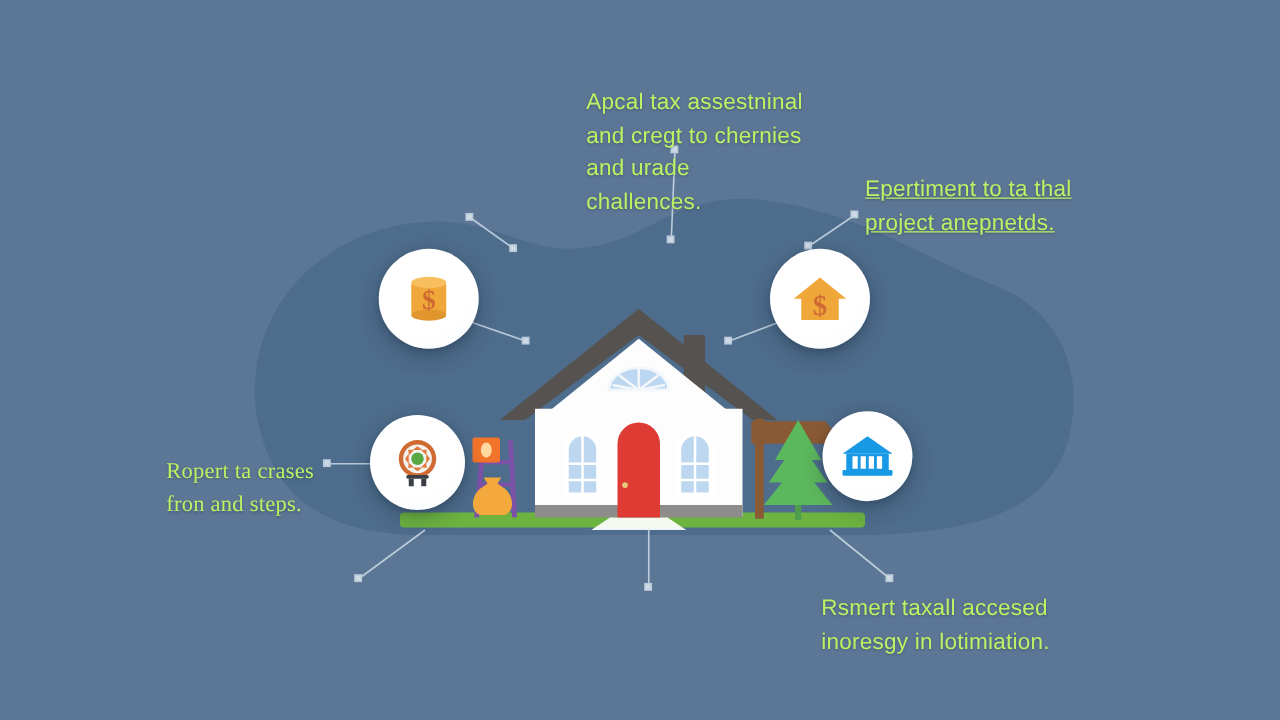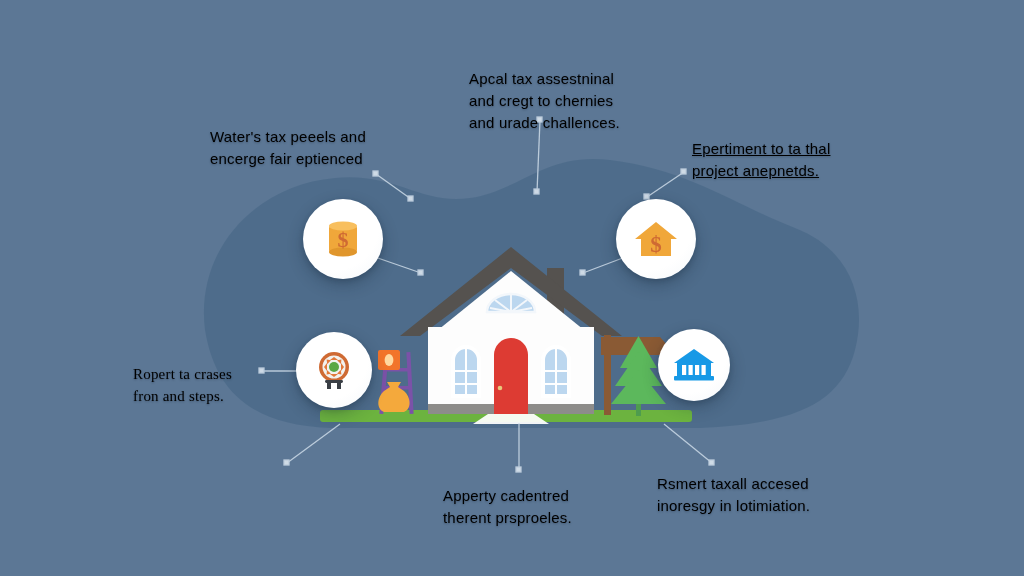--- a/index.html
+++ b/index.html
@@ -26,22 +26,22 @@
   
   .lines-layer {
     position: absolute;
     left: 0; top: 0;
     width: 1024px; height: 576px;
   }
 
   
   .callout {
     position: absolute;
-    color: #000000;
-    font-size: 15px;
+    color: #bef264;
+    font-size: 18px;
     line-height: 1.48;
     letter-spacing: .2px;
     text-shadow: 0 1px 2px rgba(20,35,55,.35);
     white-space: pre-line;
   }
 
   
   .badge {
     position: absolute;
     border-radius: 50%;
@@ -223,33 +223,29 @@
       <rect x="2" y="31" width="40" height="4.5" rx="1" fill="#1799e6"></rect>
       <g fill="#ffffff">
         <rect x="10" y="20" width="4.2" height="10"></rect>
         <rect x="16.5" y="20" width="4.2" height="10"></rect>
         <rect x="23" y="20" width="4.2" height="10"></rect>
         <rect x="29.5" y="20" width="4.2" height="10"></rect>
       </g>
     </svg>
   </div>
 
-  <div class="callout" style="left:210px; top:126px; width:200px;">Water's tax peeels and
-encerge fair eptienced</div>
 
   <div class="callout" style="left:469px; top:68px; width:180px;">Apcal tax assestninal
 and cregt to chernies
 and urade challences.</div>
 
   <div class="callout" style="left:692px; top:138px; width:180px;text-decoration:underline;">Epertiment to ta thal
 project anepnetds.</div>
 
   <div class="callout" style="left:133px; top:363px; width:140px;font-family:Liberation Serif, serif;">Ropert ta crases
 fron and steps.</div>
 
 
-  <div class="callout" style="left:443px; top:485px; width:180px;">Apperty cadentred
-therent prsproeles.</div>
 
   <div class="callout" style="left:657px; top:473px; width:190px;">Rsmert taxall accesed
 inoresgy in lotimiation.</div>
 
 </div>
 
 </body></html>

